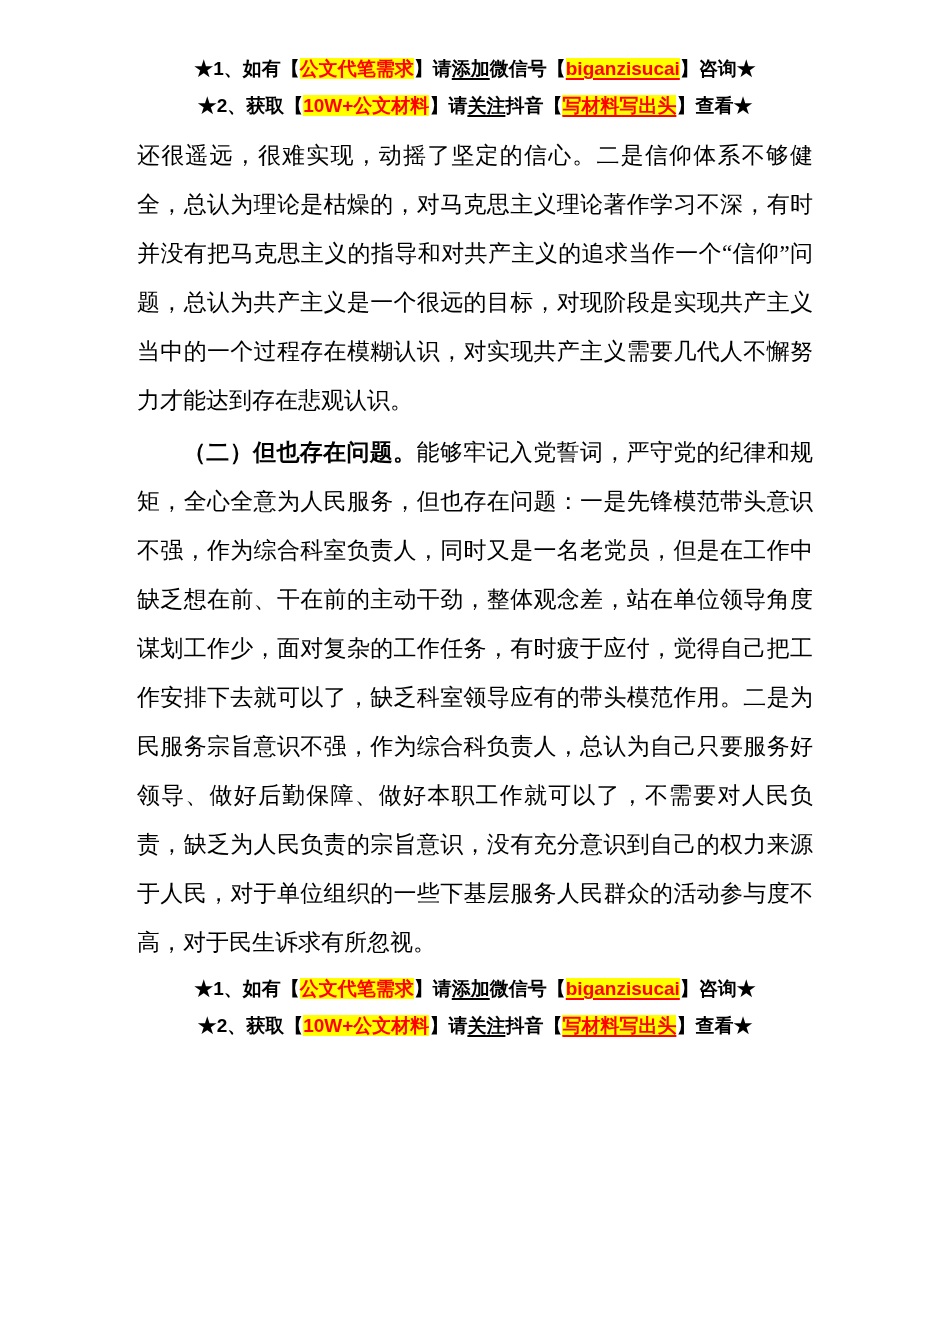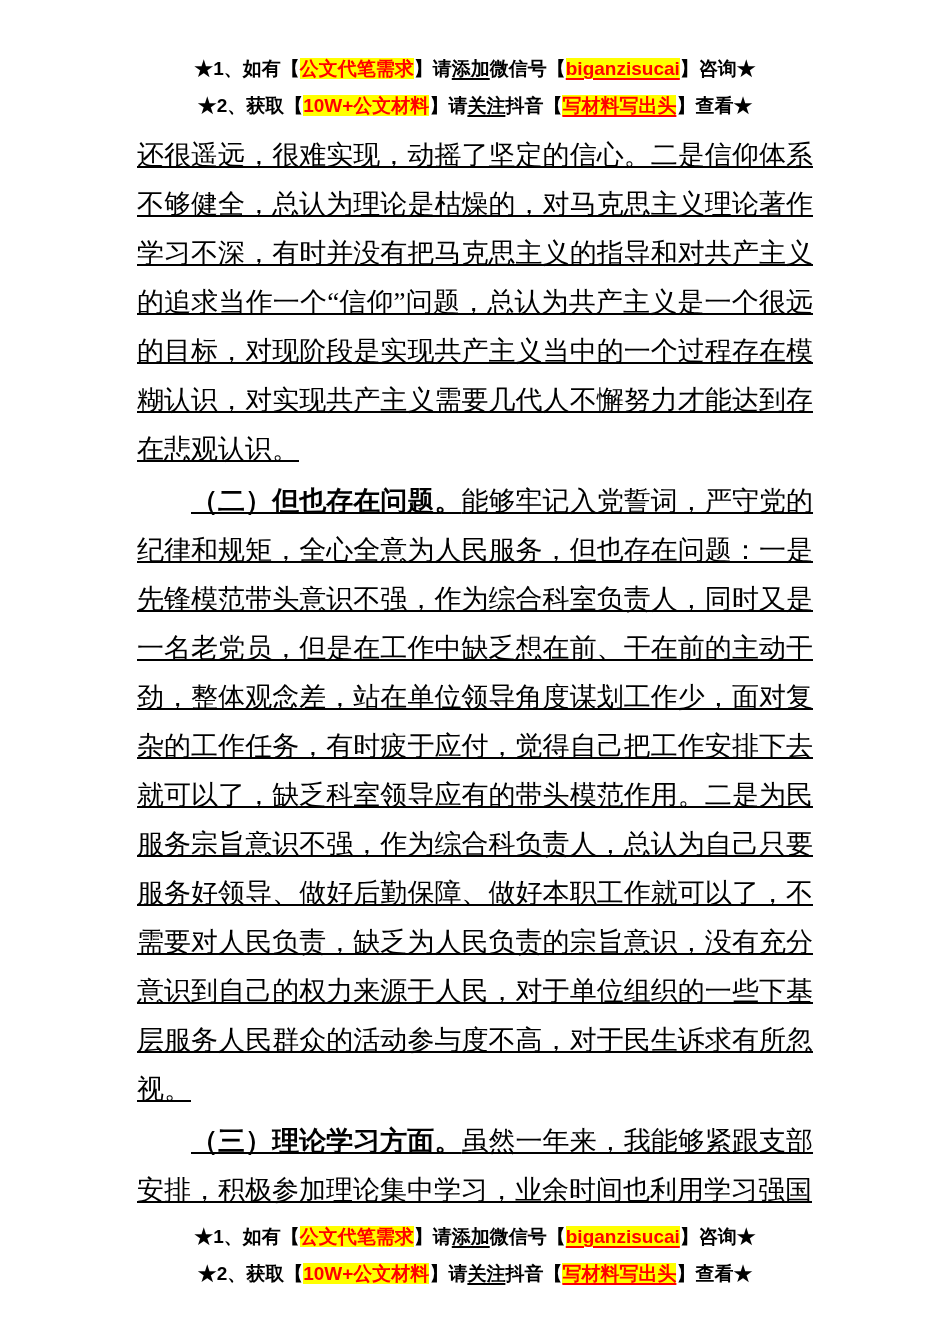--- a/index.html
+++ b/index.html
@@ -25,25 +25,24 @@
     font-size:19px;
     line-height:37px;
     white-space:nowrap;
   }
   .ad .seg{vertical-align:baseline;}
   .seg.hl{color:var(--red);background:var(--yellow);}
   .seg.ul{text-decoration:underline;text-decoration-thickness:2px;text-underline-offset:3px;}
   
   .body-text{
     margin-top:7px;
-    font-size:27px;
+    font-size:23px;
     line-height:49px;
     text-align:justify;
     text-justify:inter-ideograph;
-    text-decoration:underline;
   }
   .para{margin:0 0 3px 0;padding:0;}
   .para.indent{text-indent:2em;}
   .seg.bold{
     font-weight:700;
     font-family:"Liberation Sans", sans-serif;
   }
   .ad-footer{margin-top:3px;}
 </style>
 </head>
@@ -52,21 +51,20 @@
 <div class="page">
 
   <div class="ad ad-header">
     <div class="ad-line"><span class="seg">★1、如有【</span><span class="seg hl">公文代笔需求</span><span class="seg">】请</span><span class="seg ul">添加</span><span class="seg">微信号【</span><span class="seg hl ul">biganzisucai</span><span class="seg">】咨询★</span></div>
     <div class="ad-line"><span class="seg">★2、获取【</span><span class="seg hl">10W+公文材料</span><span class="seg">】请</span><span class="seg ul">关注</span><span class="seg">抖音【</span><span class="seg hl ul">写材料写出头</span><span class="seg">】查看★</span></div>
   </div>
 
   <div class="body-text">
     <p class="para"><span class="seg">还很遥远，很难实现，动摇了坚定的信心。二是信仰体系不够健全，总认为理论是枯燥的，对马克思主义理论著作学习不深，有时并没有把马克思主义的指导和对共产主义的追求当作一个“信仰”问题，总认为共产主义是一个很远的目标，对现阶段是实现共产主义当中的一个过程存在模糊认识，对实现共产主义需要几代人不懈努力才能达到存在悲观认识。</span></p>
     <p class="para indent"><span class="seg bold">（二）但也存在问题。</span><span class="seg">能够牢记入党誓词，严守党的纪律和规矩，全心全意为人民服务，但也存在问题：一是先锋模范带头意识不强，作为综合科室负责人，同时又是一名老党员，但是在工作中缺乏想在前、干在前的主动干劲，整体观念差，站在单位领导角度谋划工作少，面对复杂的工作任务，有时疲于应付，觉得自己把工作安排下去就可以了，缺乏科室领导应有的带头模范作用。二是为民服务宗旨意识不强，作为综合科负责人，总认为自己只要服务好领导、做好后勤保障、做好本职工作就可以了，不需要对人民负责，缺乏为人民负责的宗旨意识，没有充分意识到自己的权力来源于人民，对于单位组织的一些下基层服务人民群众的活动参与度不高，对于民生诉求有所忽视。</span></p>
-    <p class="para indent"><span class="seg bold">（三）理论学习方面。</span><span class="seg">虽然一年来，我能够紧跟支部安排，积极参加理论集中学习，业余时间也利用学习强国</span></p>
   </div>
 
   <div class="ad ad-footer">
     <div class="ad-line"><span class="seg">★1、如有【</span><span class="seg hl">公文代笔需求</span><span class="seg">】请</span><span class="seg ul">添加</span><span class="seg">微信号【</span><span class="seg hl ul">biganzisucai</span><span class="seg">】咨询★</span></div>
     <div class="ad-line"><span class="seg">★2、获取【</span><span class="seg hl">10W+公文材料</span><span class="seg">】请</span><span class="seg ul">关注</span><span class="seg">抖音【</span><span class="seg hl ul">写材料写出头</span><span class="seg">】查看★</span></div>
   </div>
 
 </div>
 
 </body></html>

